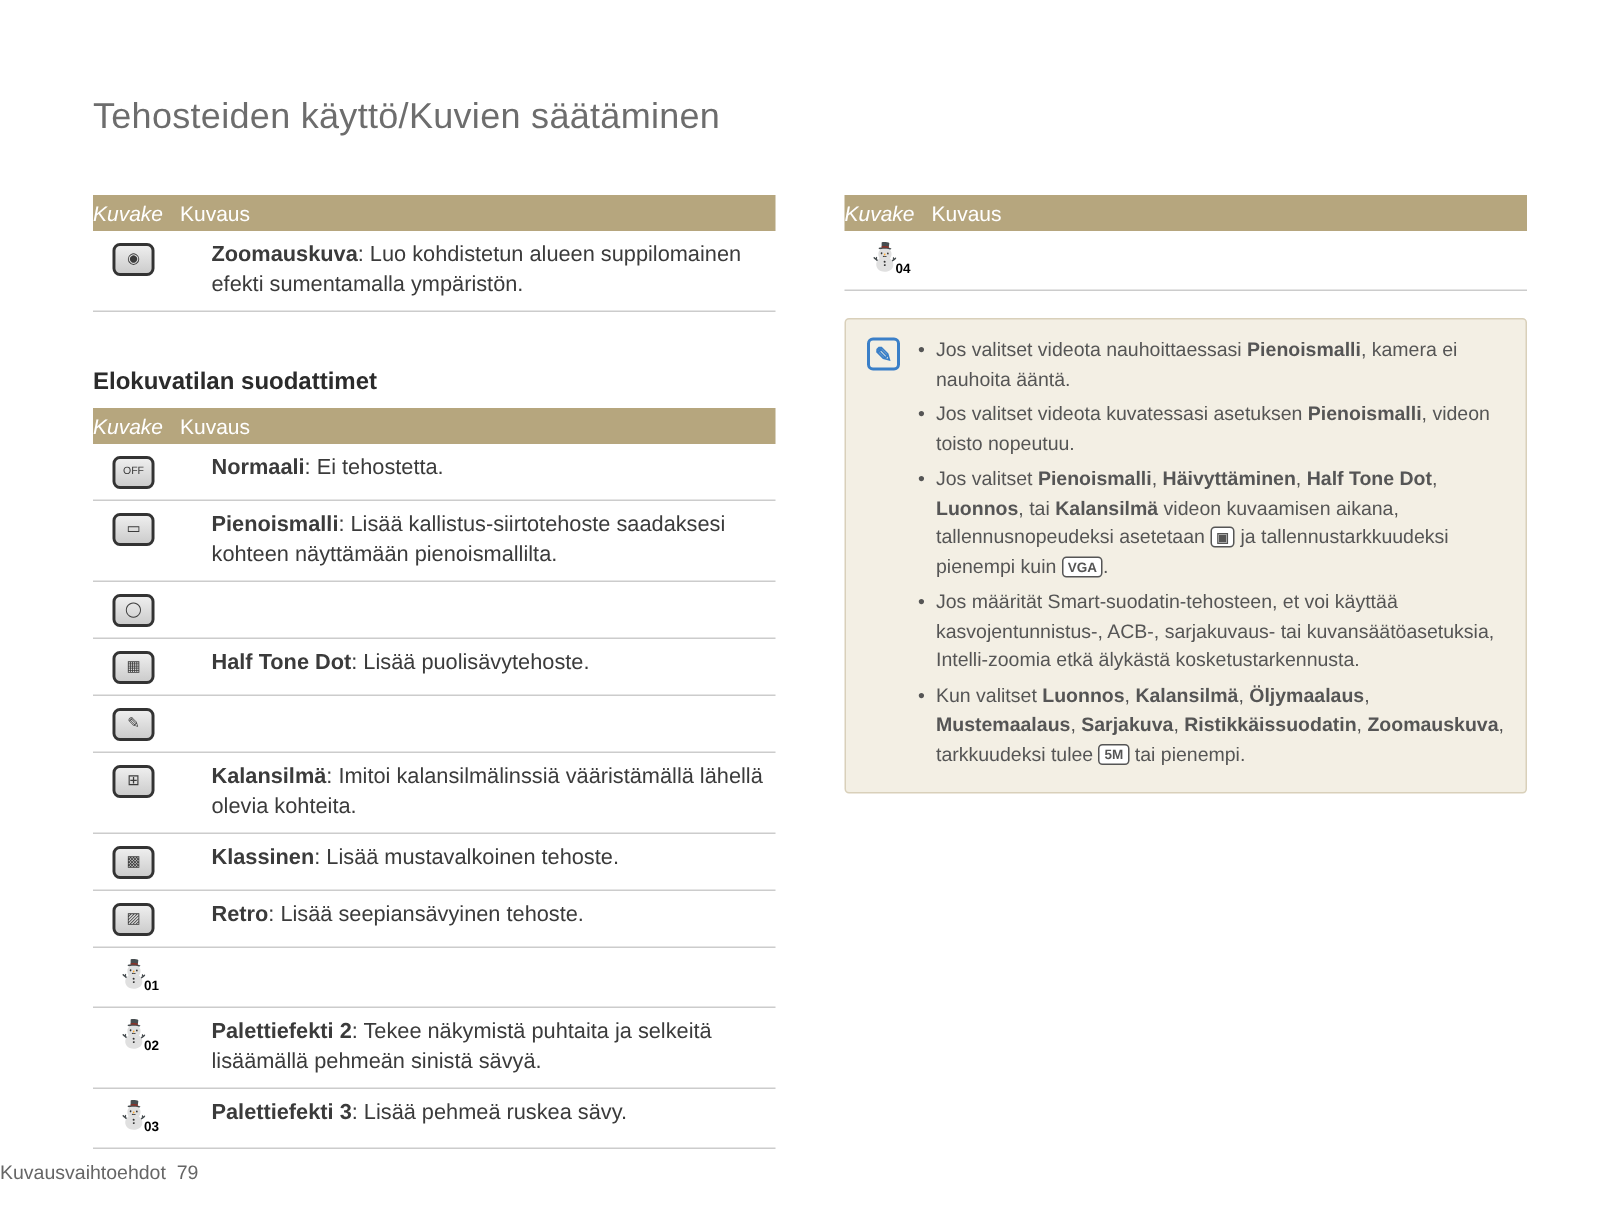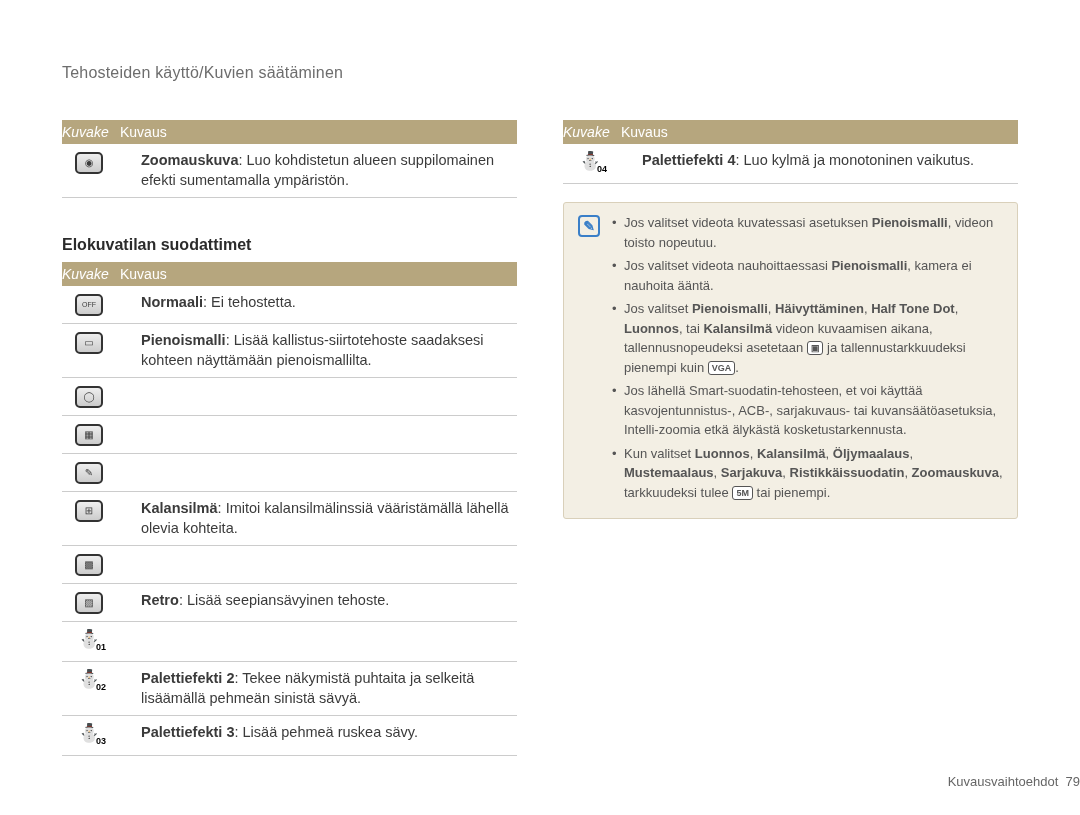--- a/index.html
+++ b/index.html
@@ -6,21 +6,21 @@
   body {
     width: 1080px;
     height: 815px;
     background: #fff;
     font-family: Arial, Helvetica, sans-serif;
     color: #333;
     position: relative;
     padding: 64px 62px 0 62px;
   }
   .page-title {
-    font-size: 16px;
+    font-size: 24px;
     font-weight: 300;
     color: #6d6d6d;
     letter-spacing: 0.2px;
     margin-bottom: 38px;
   }
   .columns {
     display: flex;
     gap: 46px;
   }
   .col { width: 456px; }
@@ -118,21 +118,21 @@
     font-size: 9px;
     font-weight: bold;
     line-height: 12px;
     vertical-align: 1px;
     background: #fff;
   }
   .footer {
     position: absolute;
     bottom: 26px;
     left: 0; width: 1080px;
-    text-align: right;
+    text-align: left;
     font-size: 13px;
     color: #666;
   }
 </style>
 </head>
 <body>
 
 <div class="page-title">Tehosteiden käyttö/Kuvien säätäminen</div>
 
 <div class="columns">
@@ -170,36 +170,38 @@
     </div>
     <div class="row">
       <div class="icon-cell">
           <span class="icon-box">◯</span>
         </div>
     </div>
     <div class="row">
       <div class="icon-cell">
           <span class="icon-box">▦</span>
         </div>
+      <div class="desc-cell"><b>Half Tone Dot</b><span>: Lisää puolisävytehoste.</span></div>
     </div>
     <div class="row">
       <div class="icon-cell">
           <span class="icon-box">✎</span>
         </div>
     </div>
     <div class="row">
       <div class="icon-cell">
           <span class="icon-box">⊞</span>
         </div>
       <div class="desc-cell"><b>Kalansilmä</b><span>: Imitoi kalansilmälinssiä vääristämällä lähellä olevia kohteita.</span></div>
     </div>
     <div class="row">
       <div class="icon-cell">
           <span class="icon-box">▩</span>
         </div>
+      <div class="desc-cell"><b>Klassinen</b><span>: Lisää mustavalkoinen tehoste.</span></div>
     </div>
     <div class="row">
       <div class="icon-cell">
           <span class="icon-box">▨</span>
         </div>
       <div class="desc-cell"><b>Retro</b><span>: Lisää seepiansävyinen tehoste.</span></div>
     </div>
     <div class="row">
       <div class="icon-cell">
           <span class="icon-person" data-num="01">⛄</span>
@@ -221,32 +223,31 @@
 
   <div class="col">
     <div class="table-header">
       <div class="th-icon">Kuvake</div>
       <div class="th-desc">Kuvaus</div>
     </div>
     <div class="row">
       <div class="icon-cell">
           <span class="icon-person" data-num="04">⛄</span>
         </div>
-      <div class="desc-cell"><b>Palettiefekti 4</b><span>: Luo kylmä ja monotoninen vaikutus.</span></div>
     </div>
 
     <div class="note-box">
       <div class="note-icon">✎</div>
       <ul>
+        <li><span>Jos valitset videota nauhoittaessasi </span><b>Pienoismalli</b><span>, kamera ei nauhoita ääntä.</span></li>
         <li><span>Jos valitset videota kuvatessasi asetuksen </span><b>Pienoismalli</b><span>, videon toisto nopeutuu.</span></li>
-        <li><span>Jos valitset videota nauhoittaessasi </span><b>Pienoismalli</b><span>, kamera ei nauhoita ääntä.</span></li>
         <li>
           <span>Jos valitset </span><b>Pienoismalli</b><span>, </span><b>Häivyttäminen</b><span>, </span><b>Half Tone Dot</b><span>, </span><b>Luonnos</b><span>, tai </span><b>Kalansilmä</b><span> videon kuvaamisen aikana, tallennusnopeudeksi asetetaan </span><span class="inline-iconbox">▣</span><span> ja tallennustarkkuudeksi pienempi kuin </span><span class="inline-iconbox">VGA</span><span>.</span>
         </li>
-        <li>Jos lähellä Smart-suodatin-tehosteen, et voi käyttää kasvojentunnistus-, ACB-, sarjakuvaus- tai kuvansäätöasetuksia, Intelli-zoomia etkä älykästä kosketustarkennusta.</li>
+        <li>Jos määrität Smart-suodatin-tehosteen, et voi käyttää kasvojentunnistus-, ACB-, sarjakuvaus- tai kuvansäätöasetuksia, Intelli-zoomia etkä älykästä kosketustarkennusta.</li>
         <li>
           <span>Kun valitset </span><b>Luonnos</b><span>, </span><b>Kalansilmä</b><span>, </span><b>Öljymaalaus</b><span>, </span><b>Mustemaalaus</b><span>, </span><b>Sarjakuva</b><span>, </span><b>Ristikkäissuodatin</b><span>, </span><b>Zoomauskuva</b><span>, tarkkuudeksi tulee </span><span class="inline-iconbox">5M</span><span> tai pienempi.</span>
         </li>
       </ul>
     </div>
   </div>
 </div>
 
 <div class="footer">
   <span>Kuvausvaihtoehdot</span>&nbsp;&nbsp;<span>79</span>

